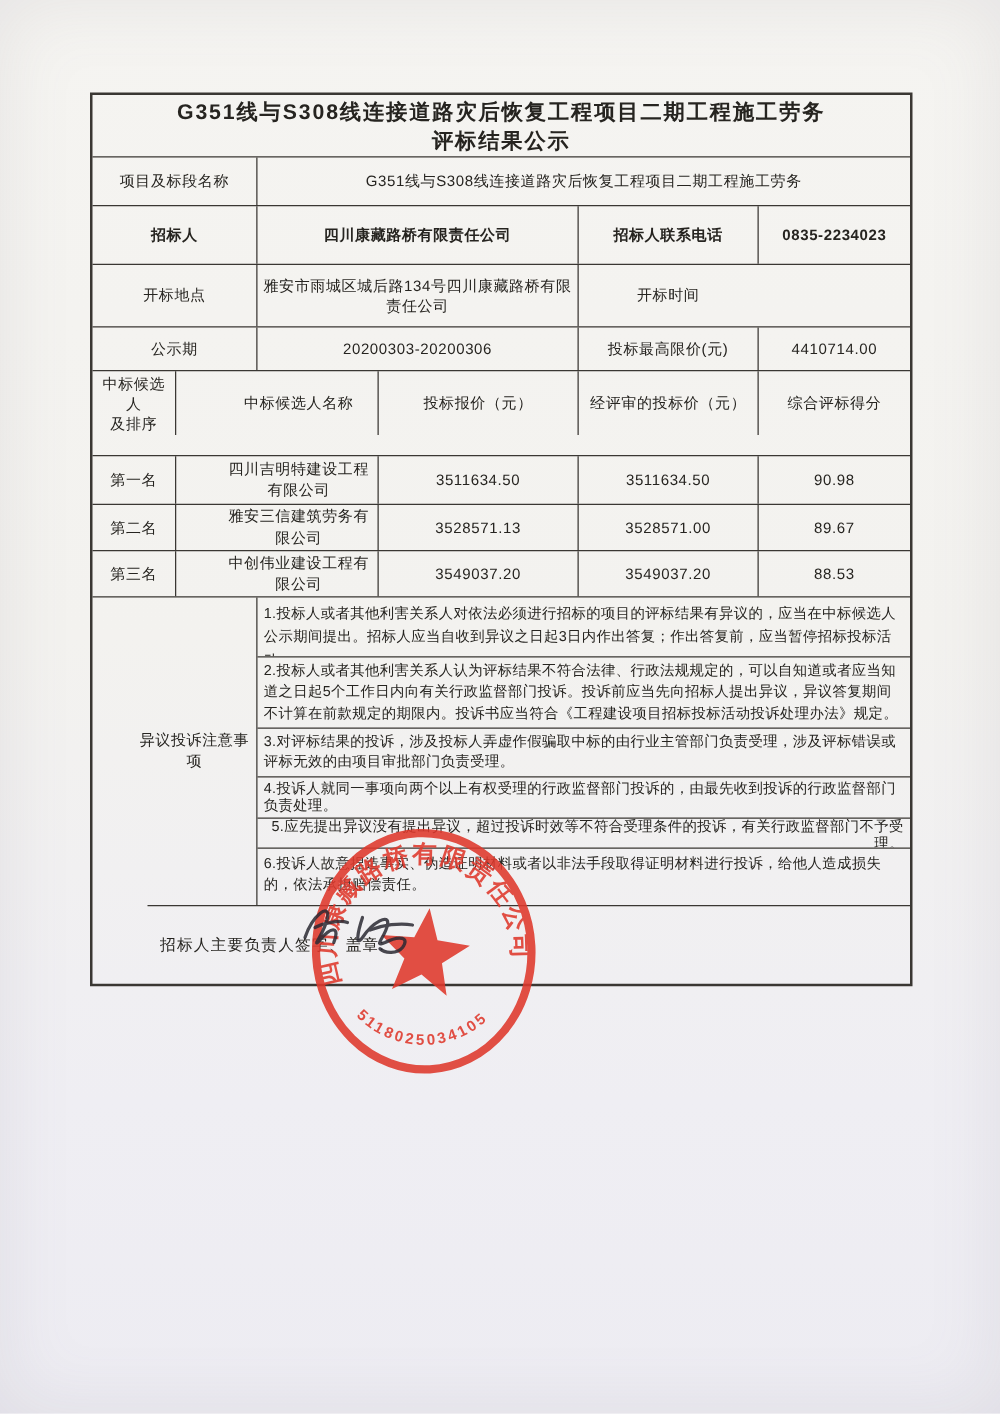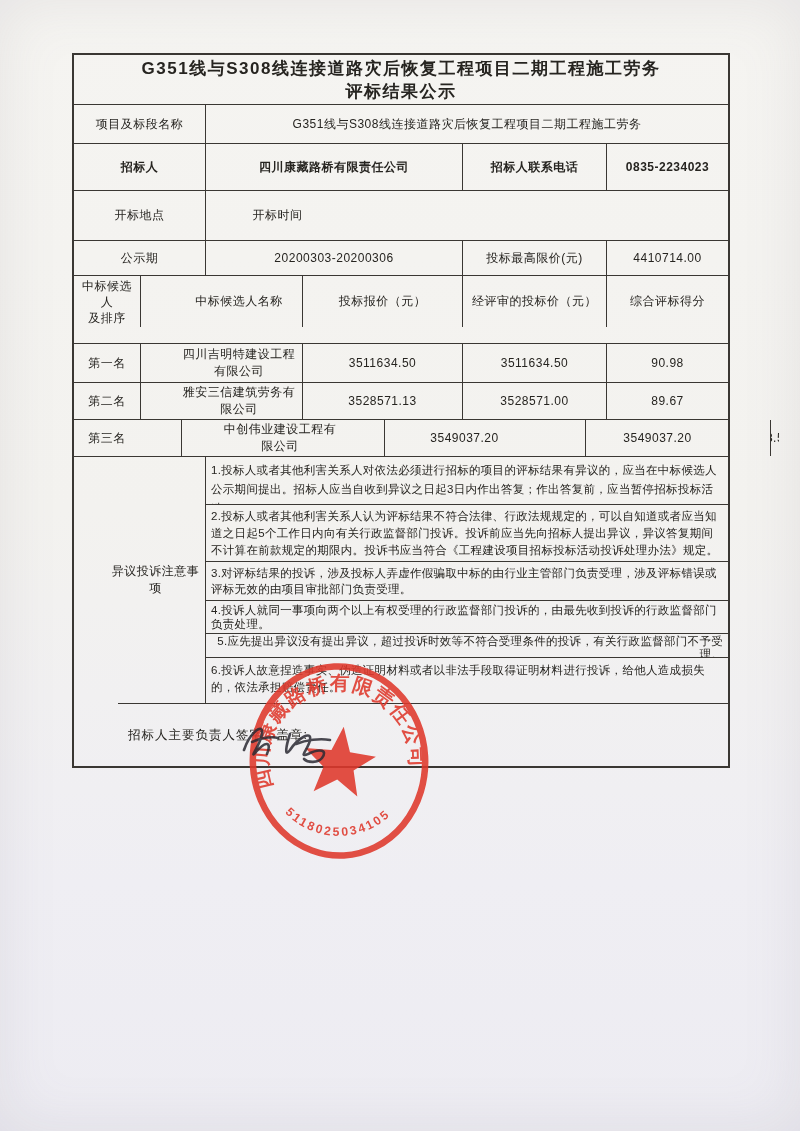--- a/index.html
+++ b/index.html
@@ -7,21 +7,21 @@
   body {
     font-family: "Liberation Sans", "DejaVu Sans", sans-serif;
     color:#262420;
   }
   .page {
     position:relative; width:800px; height:1131px; overflow:hidden;
     background: linear-gradient(180deg, #f5f4f1 0%, #f3f2ef 45%, #efeef3 78%, #edecf2 100%);
     box-shadow: inset 0 0 60px rgba(120,115,130,0.12);
   }
   .tbl {
-    position:absolute; left:72px; top:53px; width:658px;
+    position:absolute; left:72px; top:74px; width:658px;
     border:2px solid #3a3733;
   }
   .row { display:flex; border-top:1.6px solid #3a3733; }
   .row:first-child { border-top:none; }
   .cell {
     border-left:1.6px solid #3a3733;
     display:flex; align-items:center; justify-content:center;
     text-align:center; font-size:12px; letter-spacing:0.5px;
     padding:2px 4px; overflow:hidden;
   }
@@ -33,21 +33,21 @@
   .r-place  { height:50px; }
   .r-period { height:35px; }
   .c-label  { width:131px; flex:0 0 131px; }
   .c-value  { width:257px; flex:0 0 257px; line-height:16px; }
   .c-label2 { width:144px; flex:0 0 144px; }
   .c-value2 { flex:1; }
   .c-fullvalue { flex:1; }
   .hdr-row { height:52px; }
   .cand-row1 { height:39px;margin-top:16px; }
   .cand-row2 { height:37px; }
-  .cand-row3 { height:37px;gap:41px; }
+  .cand-row3 { height:37px; }
   .c-rank  { width:66px;  flex:0 0 66px; white-space:pre-line; line-height:16px; }
   .c-cname { width:162px; flex:0 0 162px;padding-left:39px; }
   .c-bid   { width:160px; flex:0 0 160px; }
   .c-eval  { width:144px; flex:0 0 144px; }
   .c-score { flex:1; }
   .notes-row { height:247px; }
   .notes-label { width:131px; flex:0 0 131px;padding-left:36px; }
   .notes-body { flex:1; display:flex; flex-direction:column; border-left:1.6px solid #3a3733; }
   .note-item {
     border-top:1.6px solid #3a3733; font-size:11.5px; text-align:left;
@@ -84,20 +84,21 @@
 
     <div class="row r-bidder">
       <div class="cell c-label">招标人</div>
       <div class="cell c-value">四川康藏路桥有限责任公司</div>
       <div class="cell c-label2">招标人联系电话</div>
       <div class="cell c-value2">0835-2234023</div>
     </div>
 
     <div class="row r-place">
       <div class="cell c-label">开标地点</div>
+      <div class="cell c-value">雅安市雨城区城后路134号四川康藏路桥有限责任公司</div>
       <div class="cell c-label2">开标时间</div>
     </div>
 
     <div class="row r-period">
       <div class="cell c-label">公示期</div>
       <div class="cell c-value">20200303-20200306</div>
       <div class="cell c-label2">投标最高限价(元)</div>
       <div class="cell c-value2">4410714.00</div>
     </div>
 

